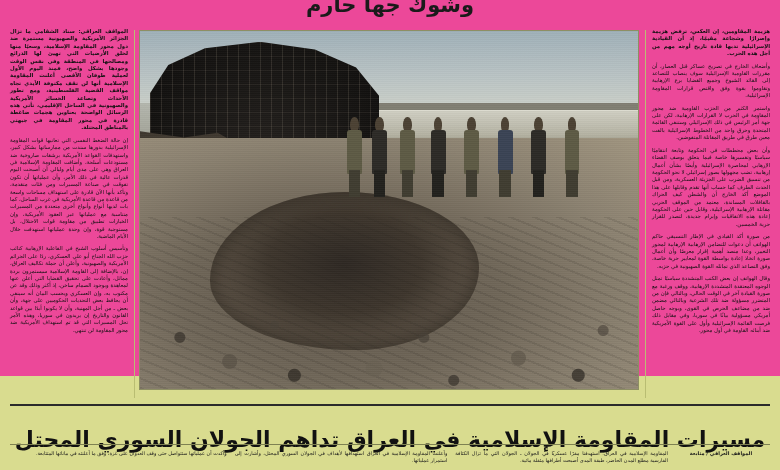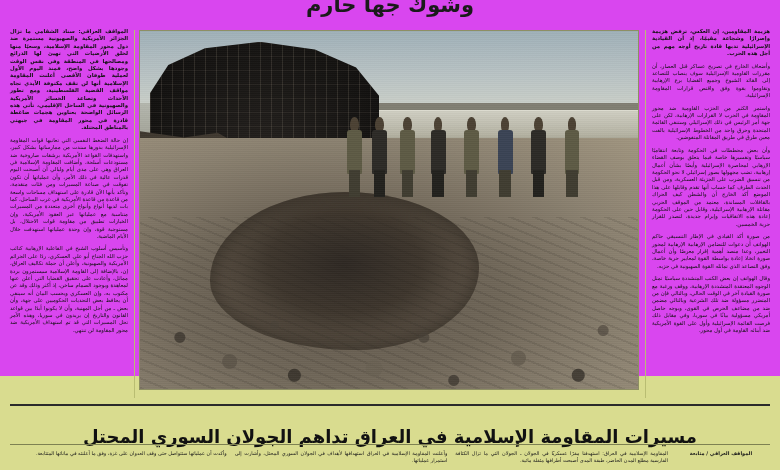--- a/index.html
+++ b/index.html
@@ -11,21 +11,21 @@
     height: 470px;
     background: #d9dc8f;
     font-family: "DejaVu Sans", sans-serif;
     overflow: hidden;
     position: relative;
   }
   .page {
     position: relative;
     width: 780px;
     height: 376px;
-    background: #d946ef;
+    background: #ec4899;
     box-sizing: border-box;
   }
 
   
   .top-headline {
     position: absolute;
     top: 0px;
     left: 0;
     width: 780px;
     height: 22px;
@@ -232,21 +232,21 @@
     top: 404px;
     height: 2px;
     background: #2b2b2b;
   }
   .main-headline {
     position: absolute;
     top: 410px;
     left: 0;
     width: 780px;
     text-align: center;
-    font-size: 18px;
+    font-size: 22px;
     font-weight: bold;
     color: #111;
     direction: rtl;
     line-height: 30px;
   }
   .rule-bottom {
     position: absolute;
     left: 10px;
     right: 10px;
     top: 444px;

